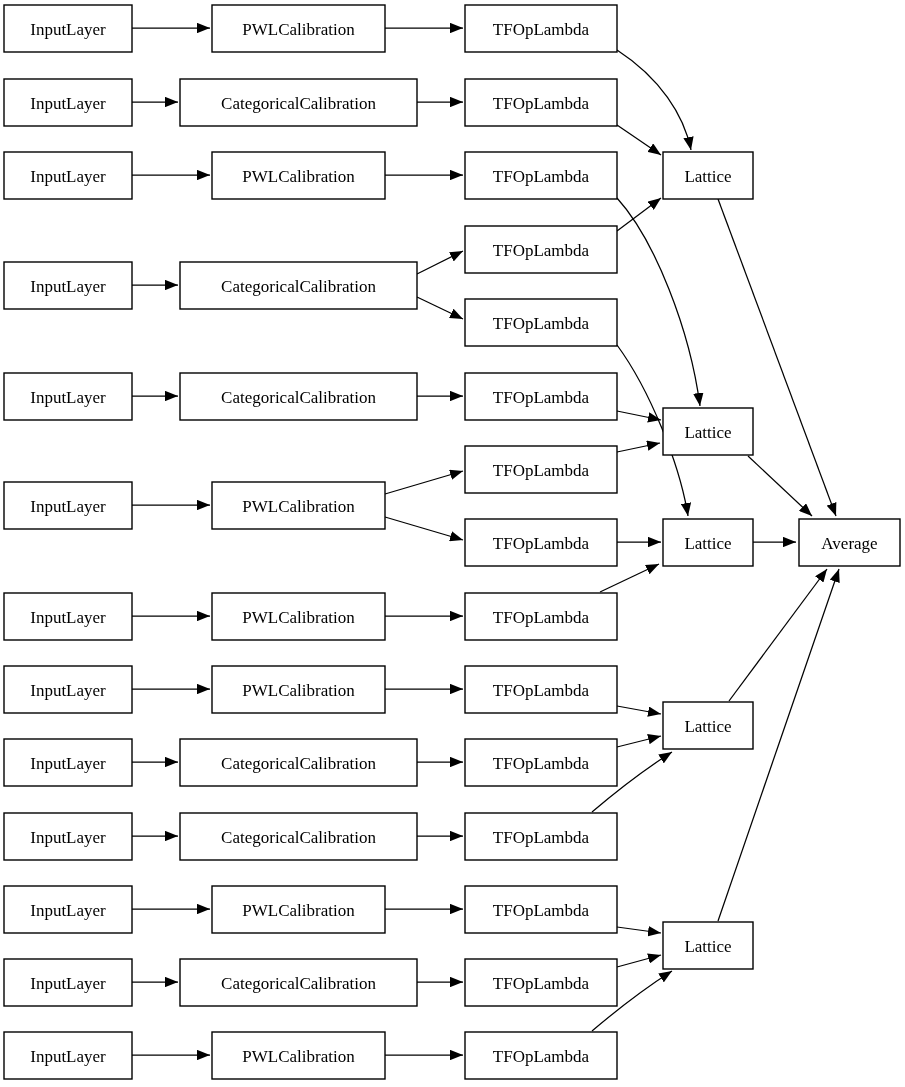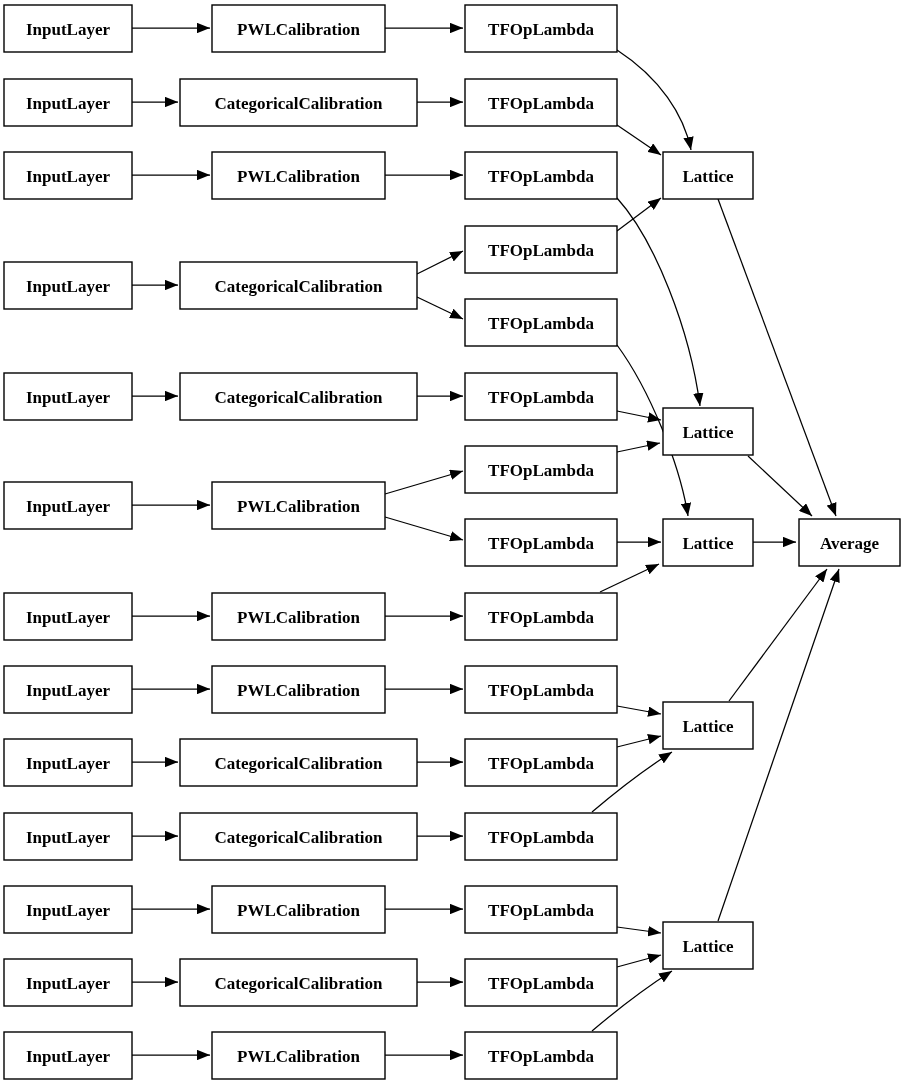--- a/index.html
+++ b/index.html
@@ -6,21 +6,20 @@
     margin: 0;
     padding: 0;
     background: #ffffff;
   }
   #stage {
     position: relative;
     width: 788px;
     height: 1087px;
     background: #ffffff;
     font-family: "Liberation Serif", "DejaVu Serif", serif;
-    font-weight: bold;
   }
   svg text {
     font-family: "Liberation Serif", "DejaVu Serif", serif;
     fill: #000000;
   }
 </style>
 </head>
 <body>
 
 <div id="stage">

